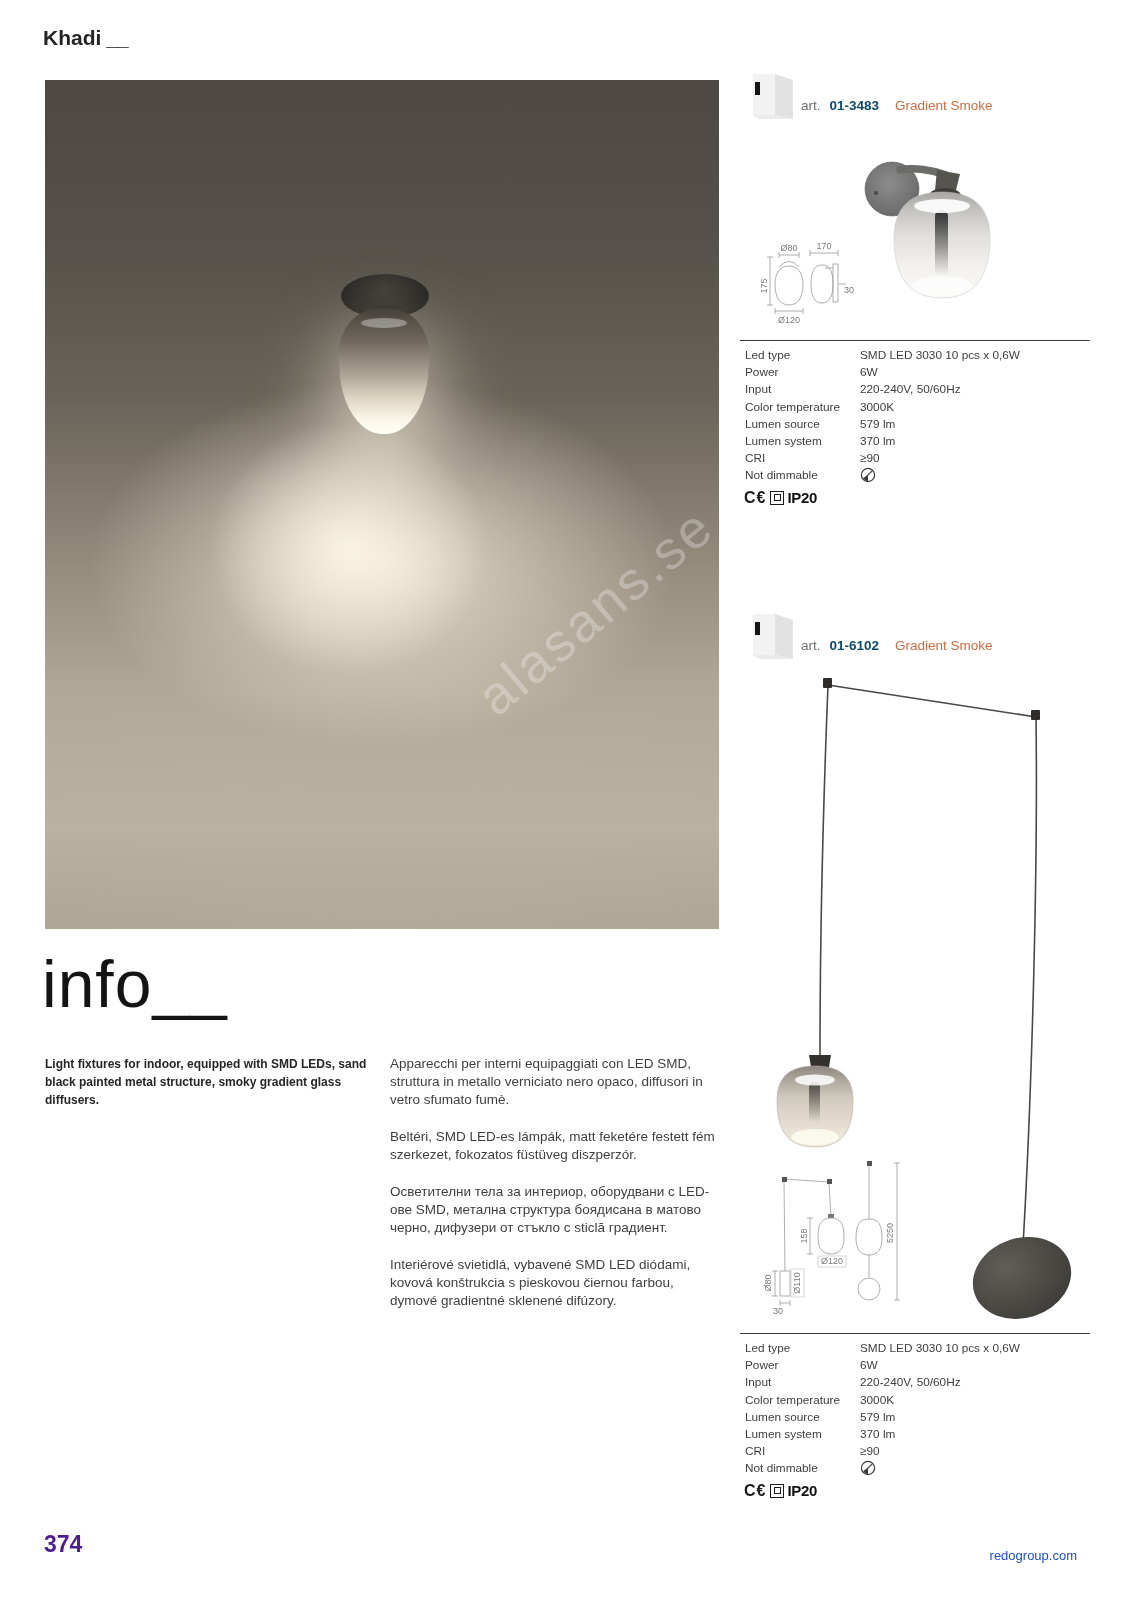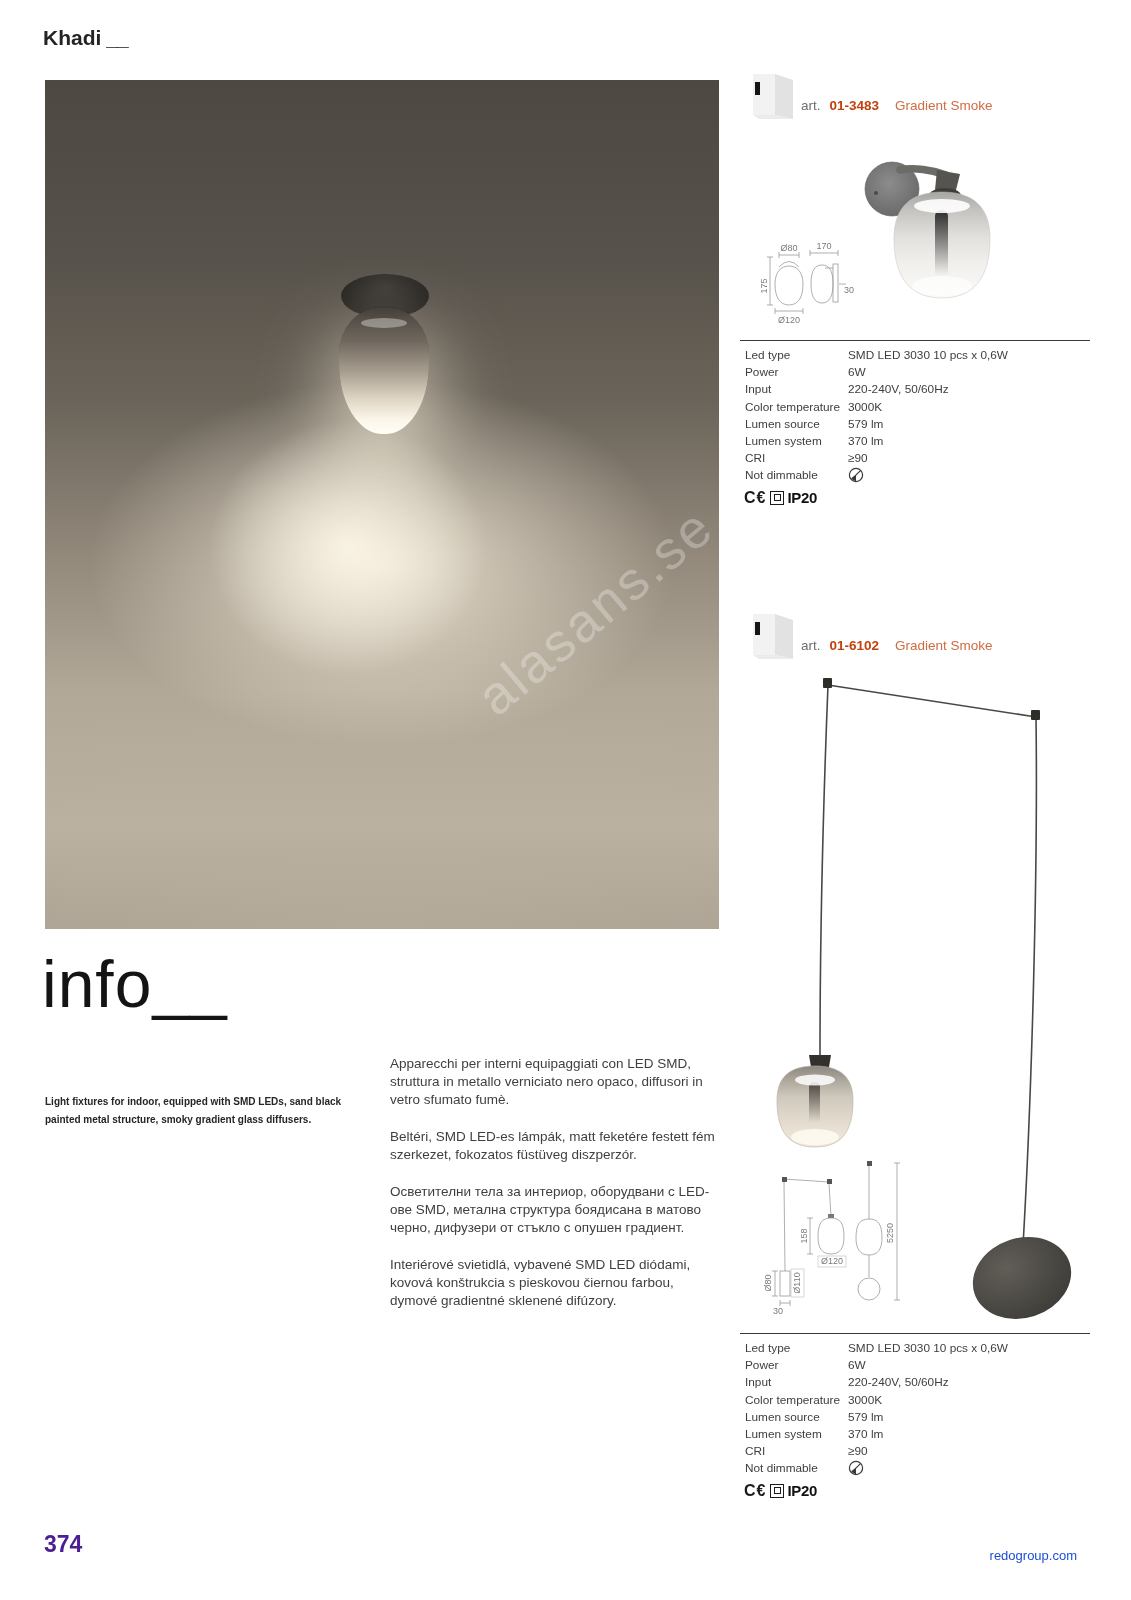--- a/index.html
+++ b/index.html
@@ -27,44 +27,44 @@
                rgba(226,216,198,0.97) 72%, #faf5e8 88%, #fffef6 100%);
     box-shadow:0 34px 70px 12px rgba(252,243,221,0.55);}
   .lamp-shade-hl{position:absolute;left:316px;top:238px;width:46px;height:10px;border-radius:50%;
     background:rgba(255,255,255,0.35);}
   .watermark{position:absolute;left:300px;top:500px;width:500px;text-align:center;
     transform:rotate(-40deg);font-size:54px;letter-spacing:3px;color:rgba(255,255,255,0.28);}
 
   
   .room-icon{position:absolute;width:40px;height:47px;}
   .art-line{position:absolute;left:801px;font-size:13.5px;color:#6e6e6e;white-space:nowrap;}
-  .art-line .code{color:#c2410c;font-weight:700;margin-left:9px;}
+  .art-line .code{color:#0c4a6e;font-weight:700;margin-left:9px;}
   .art-line .finish{color:#cf6c42;margin-left:16px;}
   #hdr1-icon{left:753px;top:72px;} #hdr1-text{top:98px;}
   #hdr2-icon{left:753px;top:612px;} #hdr2-text{top:638px;}
 
   
   .abs-svg{position:absolute;}
 
   
   .spec-table{position:absolute;left:740px;width:350px;border-top:1px solid #3a3a3a;padding-top:6px;}
   #spec1{top:340px;} #spec2{top:1333px;}
-  .spec-row{display:flex;font-size:11.8px;color:#3e3e3e;line-height:17.2px;}
+  .spec-row{display:flex;font-size:11.8px;color:#3e3e3e;line-height:17.2px;gap:12px;}
   .spec-row .lbl{width:103px;flex:none;padding-left:5px;}
   .spec-row .val{flex:1;}
   .nodim-svg{vertical-align:-3px;}
   .cert-row{display:flex;align-items:center;margin-top:3px;padding-left:4px;}
   .ce{font-size:16px;font-weight:600;color:#1b1b1b;letter-spacing:1px;}
   .class2{width:12px;height:12px;border:1.6px solid #1b1b1b;display:flex;align-items:center;justify-content:center;margin:0 3px 0 4px;}
   .class2-inner{width:5px;height:5px;border:1.5px solid #1b1b1b;}
   .ip{font-size:15px;font-weight:700;color:#111;letter-spacing:-0.3px;}
 
   
   .info-heading{position:absolute;left:42px;top:946px;font-size:66px;font-weight:200;color:#141414;letter-spacing:1px;text-align:right;}
-  .col-en{position:absolute;left:45px;top:1055px;width:332px;font-size:10px;line-height:18px;font-weight:700;color:#262626;margin-top:38px;}
+  .col-en{position:absolute;left:45px;top:1055px;width:332px;font-size:12px;line-height:18px;font-weight:700;color:#262626;}
   .col-ml{position:absolute;left:390px;top:1055px;width:326px;font-size:13.5px;line-height:18px;color:#3f3f3f;}
   .col-ml p{margin:0 0 19px 0;}
 
   
   .page-number{position:absolute;left:44px;top:1531px;font-size:23px;font-weight:700;color:#4c1d95;}
   .website{position:absolute;right:43px;top:1548px;font-size:13px;color:#1d4ed8;}
 
   svg text{font-family:"Liberation Sans",sans-serif;}
   .dim-text{font-size:9px;fill:#7a7a7a;}
   .dim-line{stroke:#9a9a9a;stroke-width:0.8;fill:none;}
@@ -327,20 +327,20 @@
 
   <div class="info-heading">info__</div>
 
   <div class="col-en">
     <p style="margin:0">Light fixtures for indoor, equipped with SMD LEDs, sand black painted metal structure, smoky gradient glass diffusers.</p>
   </div>
 
   <div class="col-ml">
     <p>Apparecchi per interni equipaggiati con LED SMD, struttura in metallo verniciato nero opaco, diffusori in vetro sfumato fumè.</p>
     <p>Beltéri, SMD LED-es lámpák, matt feketére festett fém szerkezet, fokozatos füstüveg diszperzór.</p>
-    <p>Осветителни тела за интериор, оборудвани с LED-ове SMD, метална структура боядисана в матово черно, дифузери от стъкло с опушен градиент.</p>
+    <p>Осветителни тела за интериор, оборудвани с LED-ове SMD, метална структура боядисана в матово черно, дифузери от стъкло с sticlă градиент.</p>
     <p>Interiérové svietidlá, vybavené SMD LED diódami, kovová konštrukcia s pieskovou čiernou farbou, dymové gradientné sklenené difúzory.</p>
   </div>
 
   <div class="page-number">374</div>
   <div class="website">redogroup.com</div>
 
 </div>
 
 </body></html>

